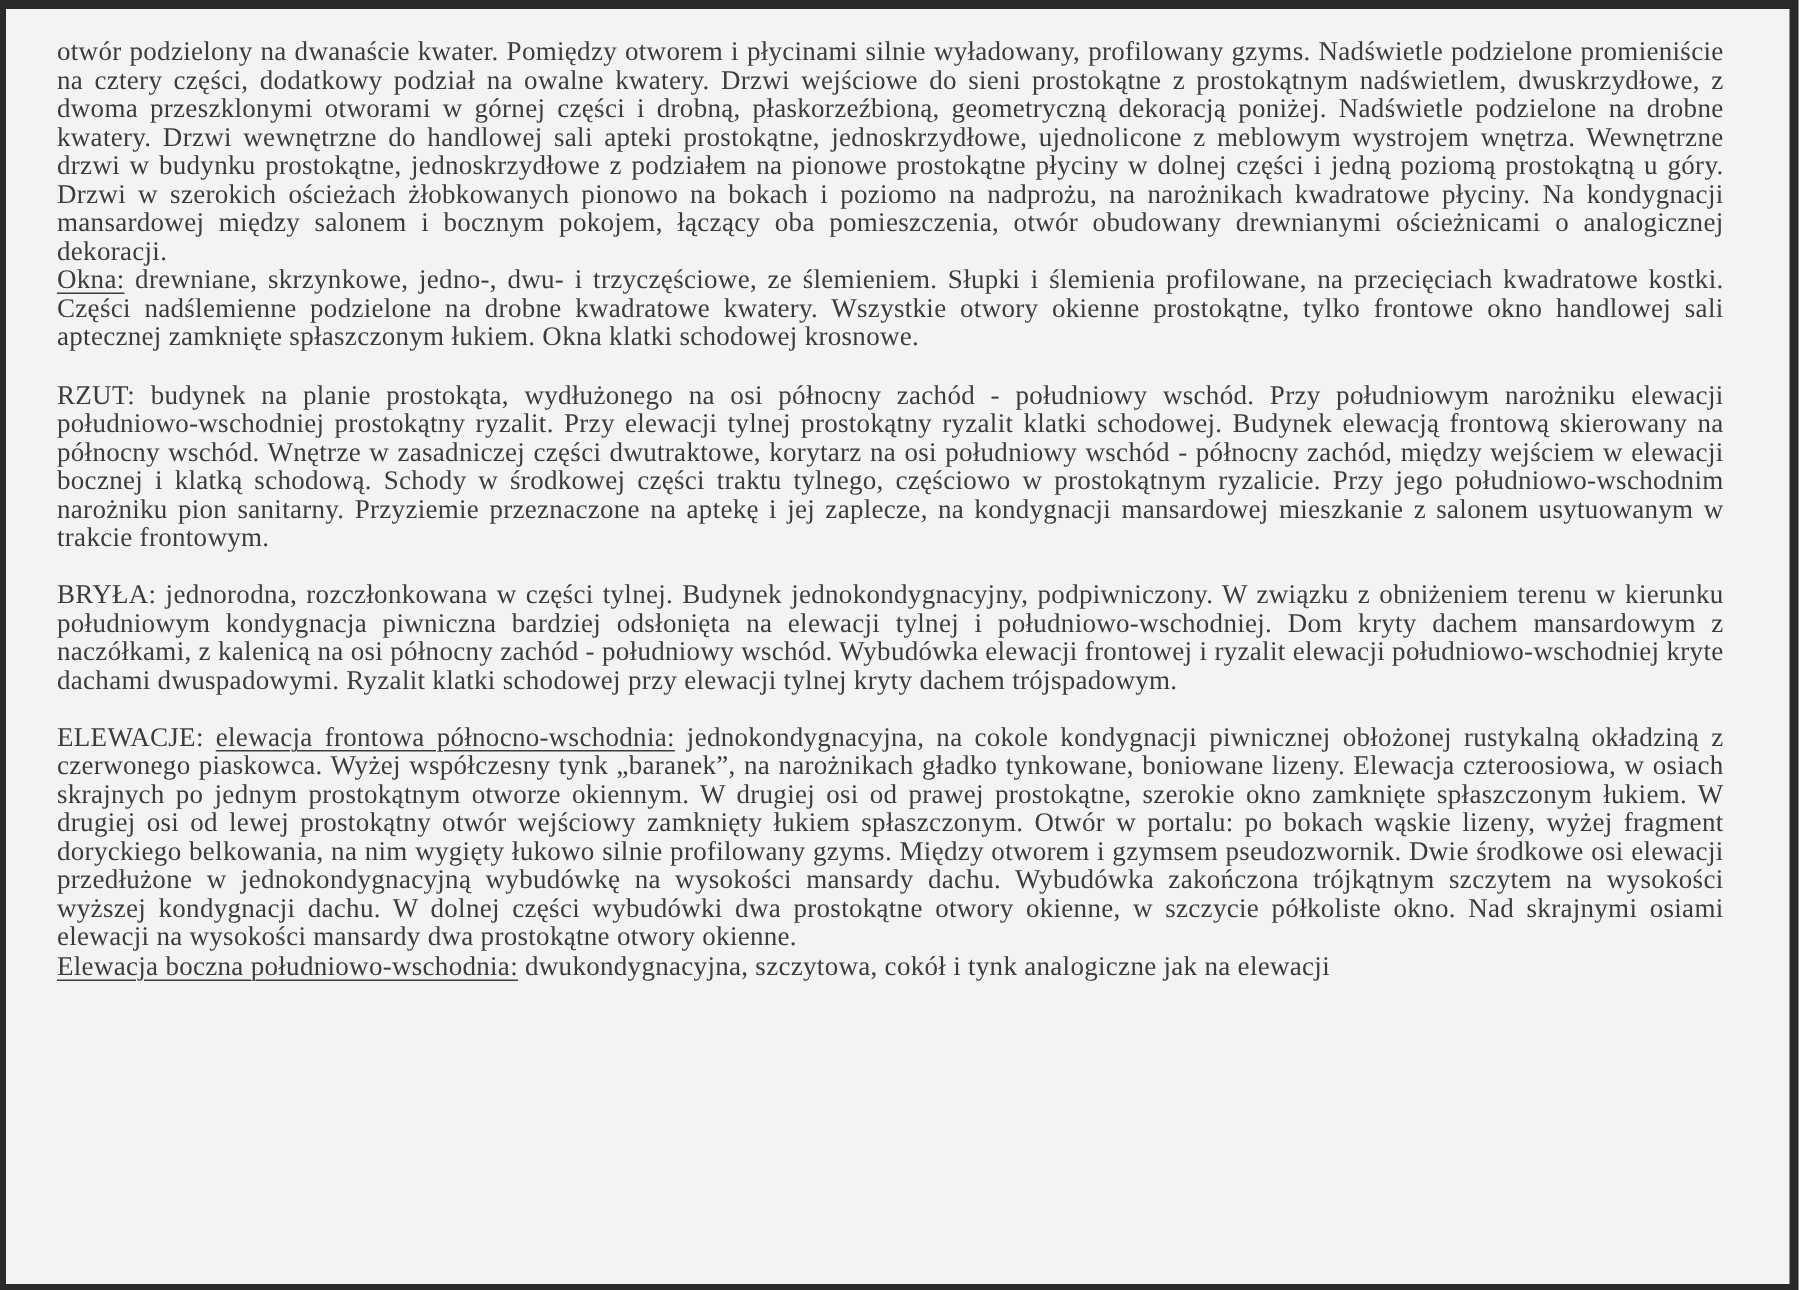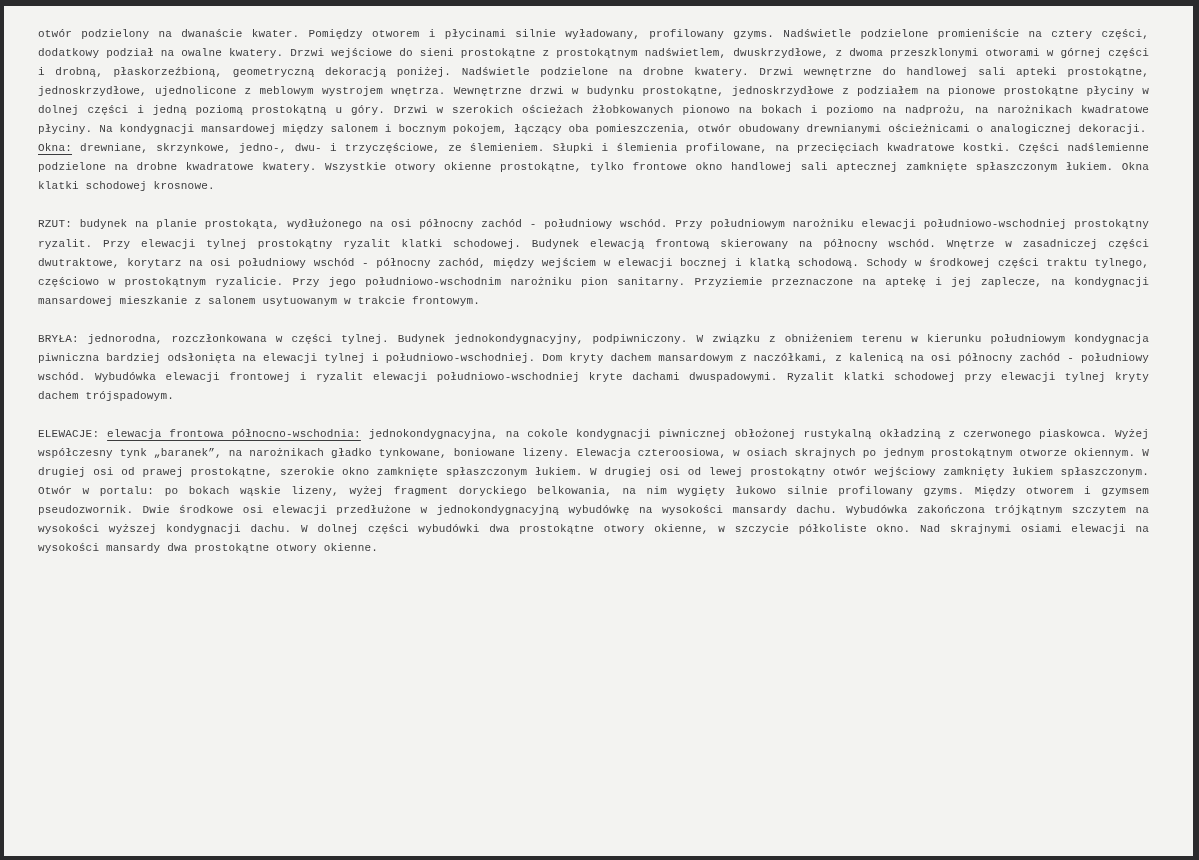--- a/index.html
+++ b/index.html
@@ -9,22 +9,22 @@
     position: relative; overflow: hidden;
   }
   .page {
     position: absolute;
     left: 4px; top: 6px; right: 6px; bottom: 4px;
     background: #f3f3f1;
   }
   .text {
     position: absolute;
     left: 34px; top: 19px; width: 1111px;
-    font-family: Liberation Mono, monospace;
-    font-size: 11px;
+    font-family: Liberation Serif, serif;
+    font-size: 18px;
     line-height: 19.05px;
     color: #3c3c3e;
     letter-spacing: 0.2px;
   }
   .para { text-align: justify; text-align-last: left; margin: 0; }
   .gap { height: 19.05px; }
   .u { text-decoration: underline; text-underline-offset: 3px; text-decoration-thickness: 1px; }
 </style>
 </head>
 <body>
@@ -41,15 +41,16 @@
     <p class="para"><span>RZUT:</span><span> budynek na planie prostokąta, wydłużonego na osi północny zachód - południowy wschód. Przy południowym narożniku elewacji południowo-wschodniej prostokątny ryzalit. Przy elewacji tylnej prostokątny ryzalit klatki schodowej. Budynek elewacją frontową skierowany na północny wschód. Wnętrze w zasadniczej części dwutraktowe, korytarz na osi południowy wschód - północny zachód, między wejściem w elewacji bocznej i klatką schodową. Schody w środkowej części traktu tylnego, częściowo w prostokątnym ryzalicie. Przy jego południowo-wschodnim narożniku pion sanitarny. Przyziemie przeznaczone na aptekę i jej zaplecze, na kondygnacji mansardowej mieszkanie z salonem usytuowanym w trakcie frontowym.</span></p>
 
     <div class="gap"></div>
 
     <p class="para"><span>BRYŁA:</span><span> jednorodna, rozczłonkowana w części tylnej. Budynek jednokondygnacyjny, podpiwniczony. W związku z obniżeniem terenu w kierunku południowym kondygnacja piwniczna bardziej odsłonięta na elewacji tylnej i południowo-wschodniej. Dom kryty dachem mansardowym z naczółkami, z kalenicą na osi północny zachód - południowy wschód. Wybudówka elewacji frontowej i ryzalit elewacji południowo-wschodniej kryte dachami dwuspadowymi. Ryzalit klatki schodowej przy elewacji tylnej kryty dachem trójspadowym.</span></p>
 
     <div class="gap"></div>
 
     <p class="para"><span>ELEWACJE:</span> <span class="u">elewacja frontowa północno-wschodnia:</span><span> jednokondygnacyjna, na cokole kondygnacji piwnicznej obłożonej rustykalną okładziną z czerwonego piaskowca. Wyżej współczesny tynk „baranek”, na narożnikach gładko tynkowane, boniowane lizeny. Elewacja czteroosiowa, w osiach skrajnych po jednym prostokątnym otworze okiennym. W drugiej osi od prawej prostokątne, szerokie okno zamknięte spłaszczonym łukiem. W drugiej osi od lewej prostokątny otwór wejściowy zamknięty łukiem spłaszczonym. Otwór w portalu: po bokach wąskie lizeny, wyżej fragment doryckiego belkowania, na nim wygięty łukowo silnie profilowany gzyms. Między otworem i gzymsem pseudozwornik. Dwie środkowe osi elewacji przedłużone w jednokondygnacyjną wybudówkę na wysokości mansardy dachu. Wybudówka zakończona trójkątnym szczytem na wysokości wyższej kondygnacji dachu. W dolnej części wybudówki dwa prostokątne otwory okienne, w szczycie półkoliste okno. Nad skrajnymi osiami elewacji na wysokości mansardy dwa prostokątne otwory okienne.</span></p>
 
+    <p class="para"><span class="u">Elewacja boczna południowo-wschodnia:</span><span> dwukondygnacyjna, szczytowa, cokół i tynk analogiczne jak na elewacji</span></p>
 
   </div>
 </div>
 
 </body></html>

